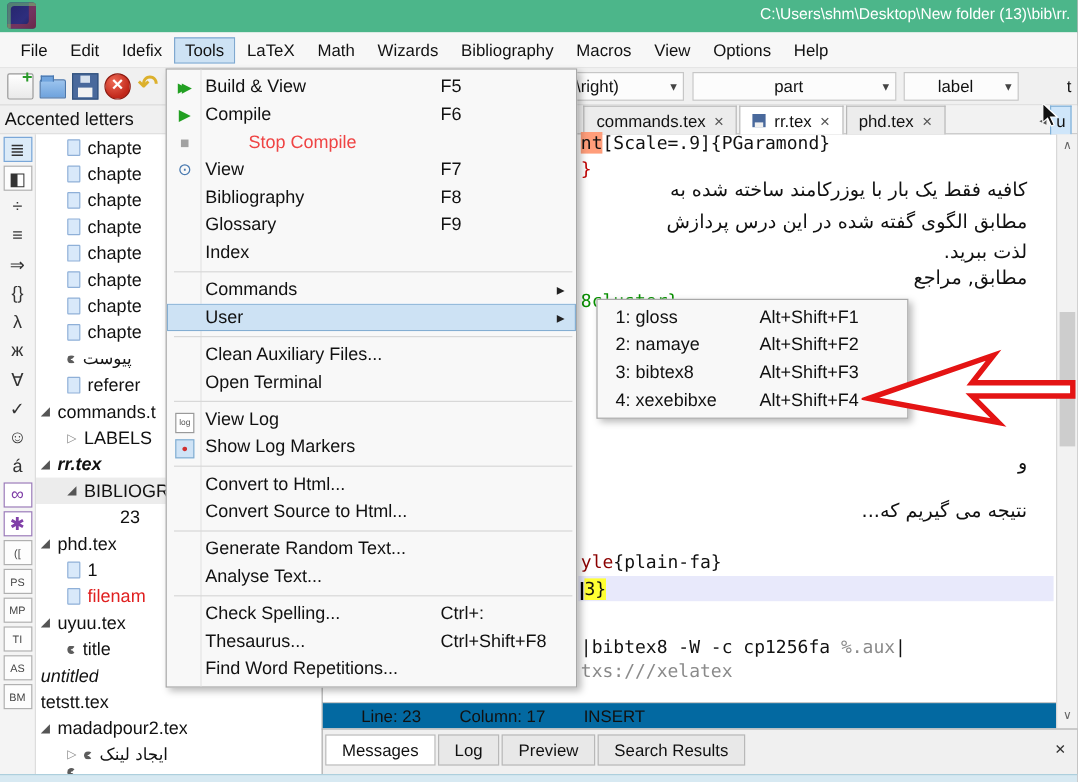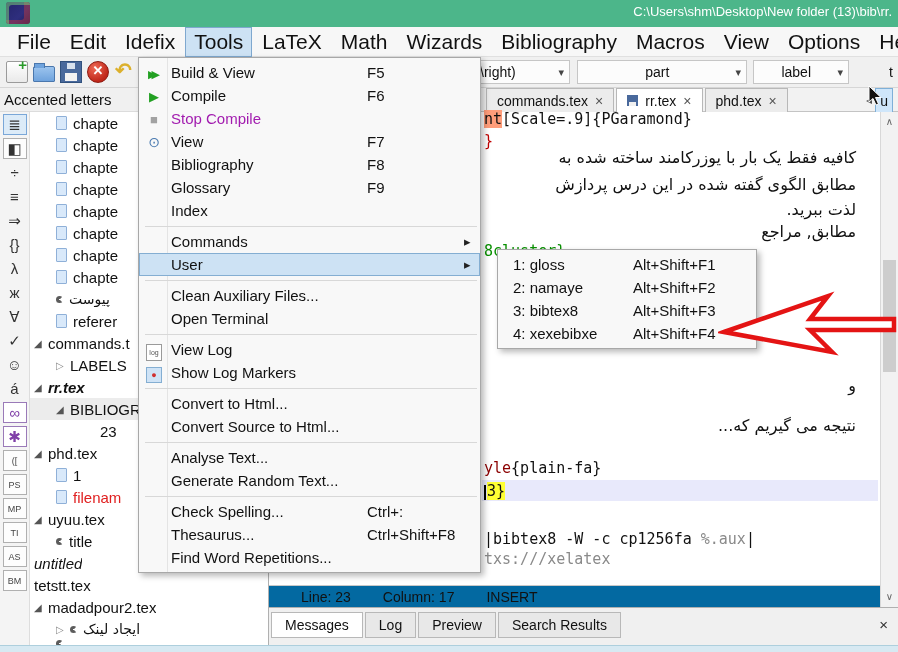--- a/index.html
+++ b/index.html
@@ -9,21 +9,21 @@
 
   
   .titlebar{position:absolute;left:0;top:0;width:898px;height:27px;display:flex;align-items:center;}
   .app-icon{position:absolute;left:6px;top:2px;width:24px;height:22px;border-radius:3px;
     background:linear-gradient(135deg,#24246a 0%,#2e2e7e 60%,#1c1c55 100%);
     box-shadow:inset 3px 3px 0 0 rgba(120,200,120,.55), inset -6px -4px 0 0 rgba(200,60,60,.45);}
   .title-text{position:absolute;right:6px;top:4px;color:#fff;font-size:13px;white-space:nowrap;}
 
   
   .menubar{position:absolute;left:0;top:27px;width:898px;height:30px;background:#f7f7f7;
-    border-bottom:1px solid #e0e0e0;display:flex;align-items:center;padding-left:8px;font-size:21px;}
+    border-bottom:1px solid #e0e0e0;display:flex;align-items:center;padding-left:8px;font-size:14px;}
   .mb-item{padding:3px 9px;margin-right:1px;cursor:default;}
   .mb-item.active{background:#cde2f4;box-shadow:inset 0 0 0 1px #7fa8cf;}
 
   
   .toolbar{position:absolute;left:0;top:57px;width:898px;height:31px;background:#f0f0f0;
     border-bottom:1px solid #d6d6d6;}
   .tb-icons{position:absolute;left:6px;top:4px;display:flex;gap:5px;align-items:center;}
   .tbi{width:22px;height:22px;position:relative;display:inline-block;}
   .tb-new{background:linear-gradient(#ffffff,#e9e9e9);border:1px solid #9a9a9a;border-radius:2px;}
   .tb-new::after{content:"+";position:absolute;right:0px;top:-6px;color:#2a9a2a;font-weight:bold;font-size:15px;}
@@ -128,21 +128,21 @@
   .tools-menu::before{content:"";position:absolute;left:28px;top:0;bottom:0;width:1px;background:#e4e4e4;}
   .menu-row{height:23px;display:flex;align-items:center;font-size:15px;position:relative;}
   .mi-icon{width:30px;flex:none;text-align:center;}
   .mi-label{width:198px;flex:none;padding-left:2px;overflow:hidden;white-space:nowrap;}
   .mi-shortcut{flex:1;text-align:left;}
   .mi-arrow{width:16px;flex:none;color:#222;font-size:11px;}
   .menu-row.has-sub .mi-arrow::before{content:"▸";font-size:13px;}
   .menu-row.separator{height:8px;}
   .menu-row.separator::after{content:"";position:absolute;left:6px;right:3px;top:4px;height:1px;background:#d8d8d8;}
   .menu-row.highlighted{background:#cde2f4;box-shadow:inset 0 0 0 1px #84aed2;}
-  .menu-row.disabled{color:#a21caf;}
+  .menu-row.disabled{color:#ef4444;gap:36px;}
   .ic-build .mi-icon::before{content:"▶▶";color:#22a022;font-size:11px;letter-spacing:-5px;padding-right:5px;}
   .ic-compile .mi-icon::before{content:"▶";color:#22a022;font-size:13px;}
   .ic-stop .mi-icon::before{content:"■";color:#a2a2a2;font-size:13px;}
   .ic-view .mi-icon::before{content:"⊙";color:#4a7ab0;font-size:14px;}
   .ic-log .mi-icon::before{content:"log";font-size:7px;color:#555;border:1px solid #9a9a9a;background:#fff;padding:4px 2px;}
   .ic-marker .mi-icon::before{content:"●";color:#d03030;font-size:9px;background:#cfe3f6;border:1px solid #84aed2;padding:2px 4px;}
 
   
   .user-submenu{position:absolute;left:497px;top:249px;width:260px;background:#f8f8f8;
     border:1px solid #a8a8a8;box-shadow:3px 3px 6px rgba(0,0,0,.28);padding:3px 0;z-index:21;}
@@ -697,28 +697,28 @@
 
       <div class="menu-row separator">
         
         
         
         
       </div>
 
       <div class="menu-row">
         <span class="mi-icon"></span>
+        <span class="mi-label">Generate Random Text...</span>
+        <span class="mi-shortcut"></span>
+        <span class="mi-arrow"></span>
+      </div>
+
+      <div class="menu-row">
+        <span class="mi-icon"></span>
         <span class="mi-label">Analyse Text...</span>
-        <span class="mi-shortcut"></span>
-        <span class="mi-arrow"></span>
-      </div>
-
-      <div class="menu-row">
-        <span class="mi-icon"></span>
-        <span class="mi-label">Generate Random Text...</span>
         <span class="mi-shortcut"></span>
         <span class="mi-arrow"></span>
       </div>
 
       <div class="menu-row separator">
         
         
         
         
       </div>

